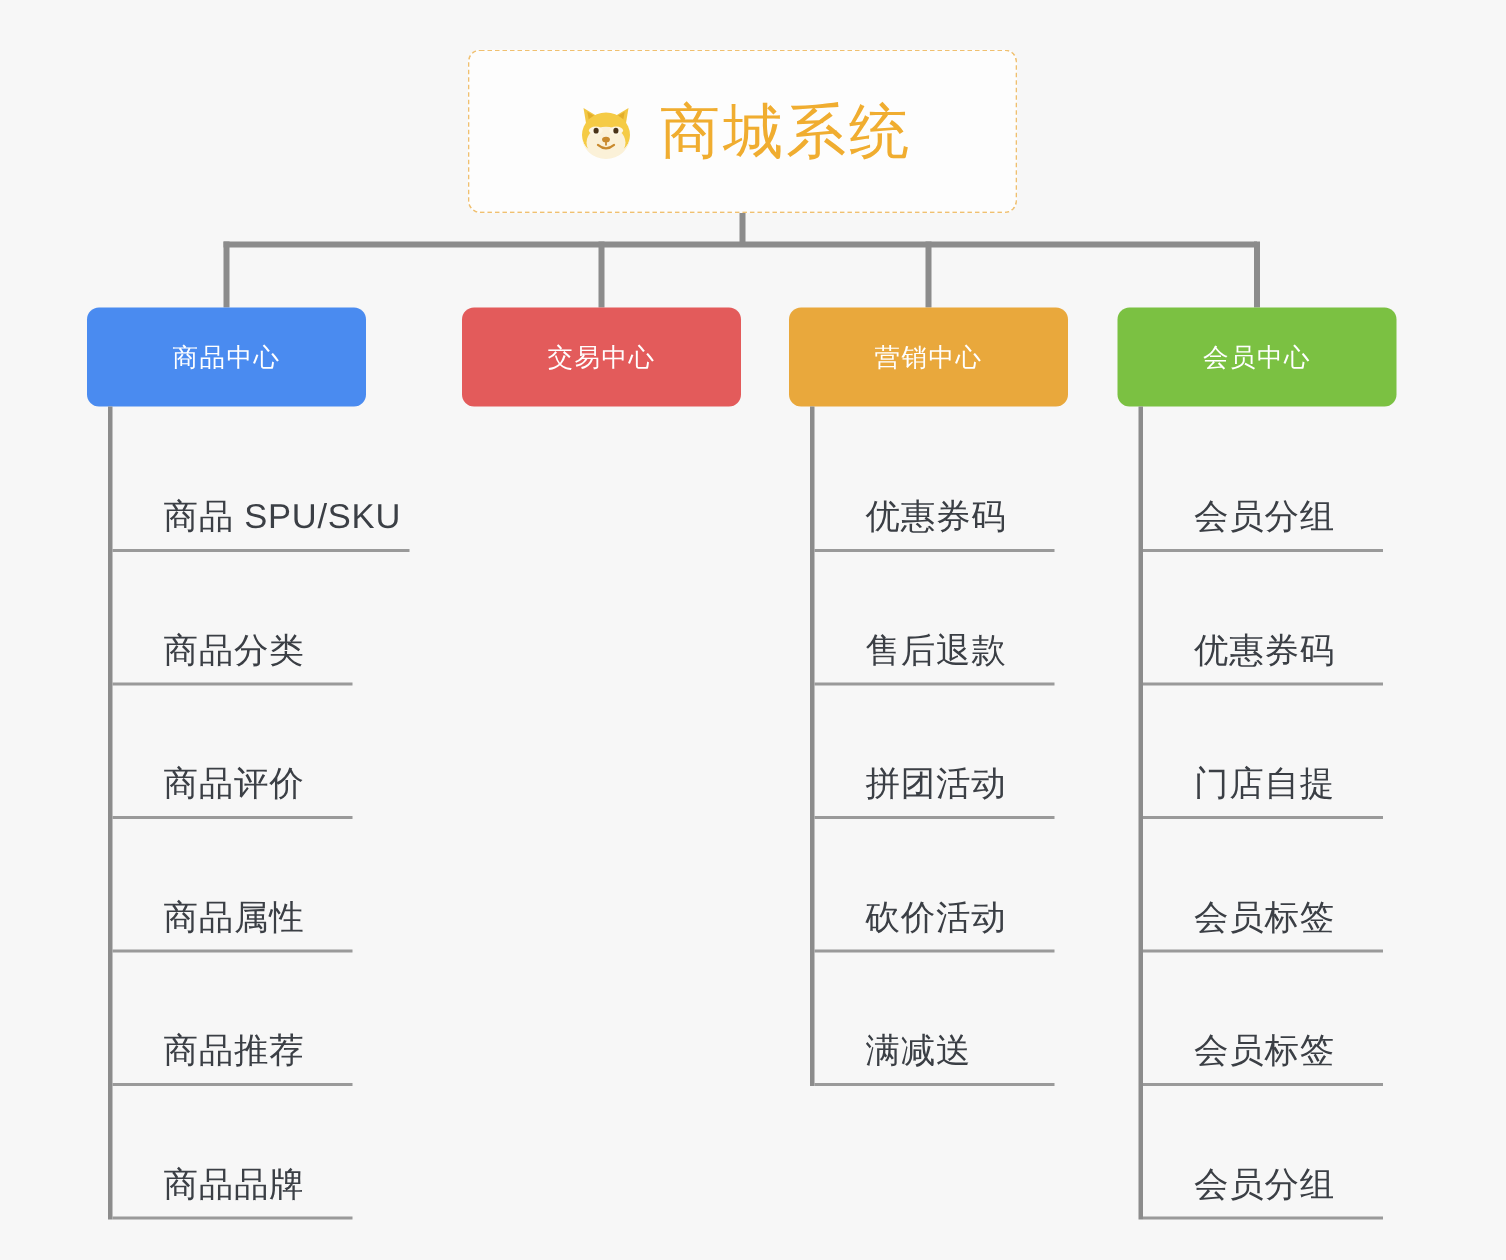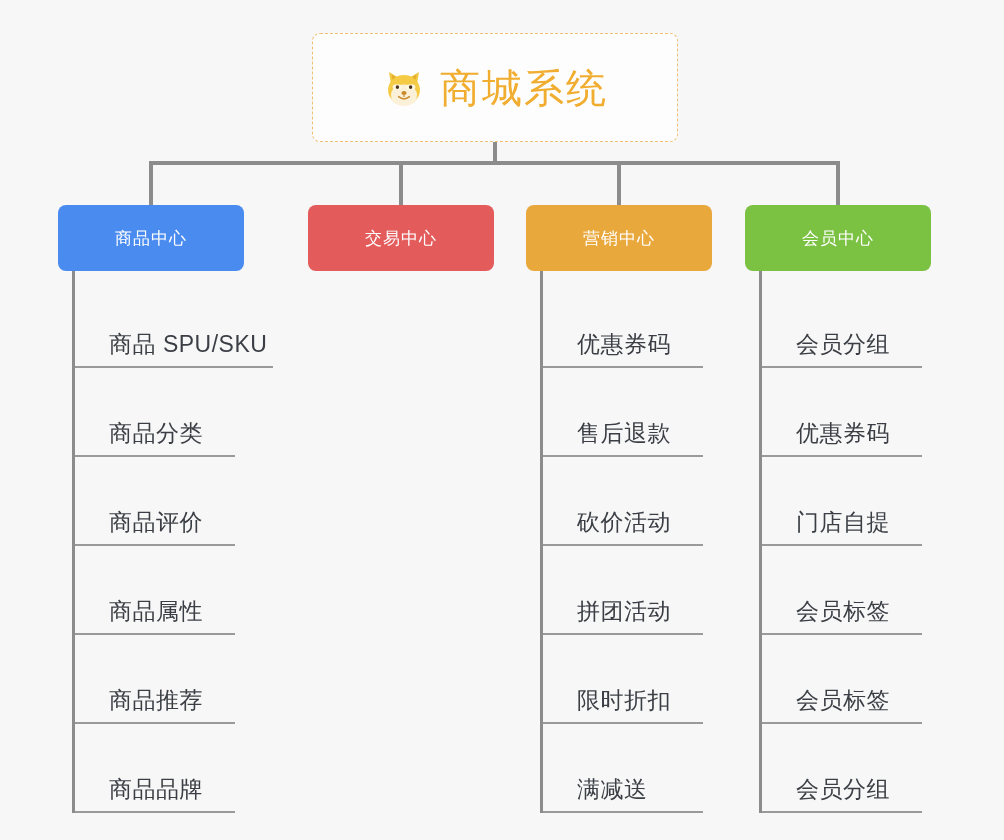--- a/index.html
+++ b/index.html
@@ -200,27 +200,24 @@
       <span>营销中心</span>
     </div>
     <div class="leaf-area">
       <div class="leaf-item">
           <span class="leaf-underline">优惠券码</span>
         </div>
       <div class="leaf-item">
           <span class="leaf-underline">售后退款</span>
         </div>
       <div class="leaf-item">
+          <span class="leaf-underline">拼团活动</span>
+        </div>
+      <div class="leaf-item">
           <span class="leaf-underline">砍价活动</span>
-        </div>
-      <div class="leaf-item">
-          <span class="leaf-underline">拼团活动</span>
-        </div>
-      <div class="leaf-item">
-          <span class="leaf-underline">限时折扣</span>
         </div>
       <div class="leaf-item">
           <span class="leaf-underline">满减送</span>
         </div>
     </div>
   </div>
 
   <div class="column col-4">
     <div class="cat-header" style="background:#7bc142">
       <span>会员中心</span>

